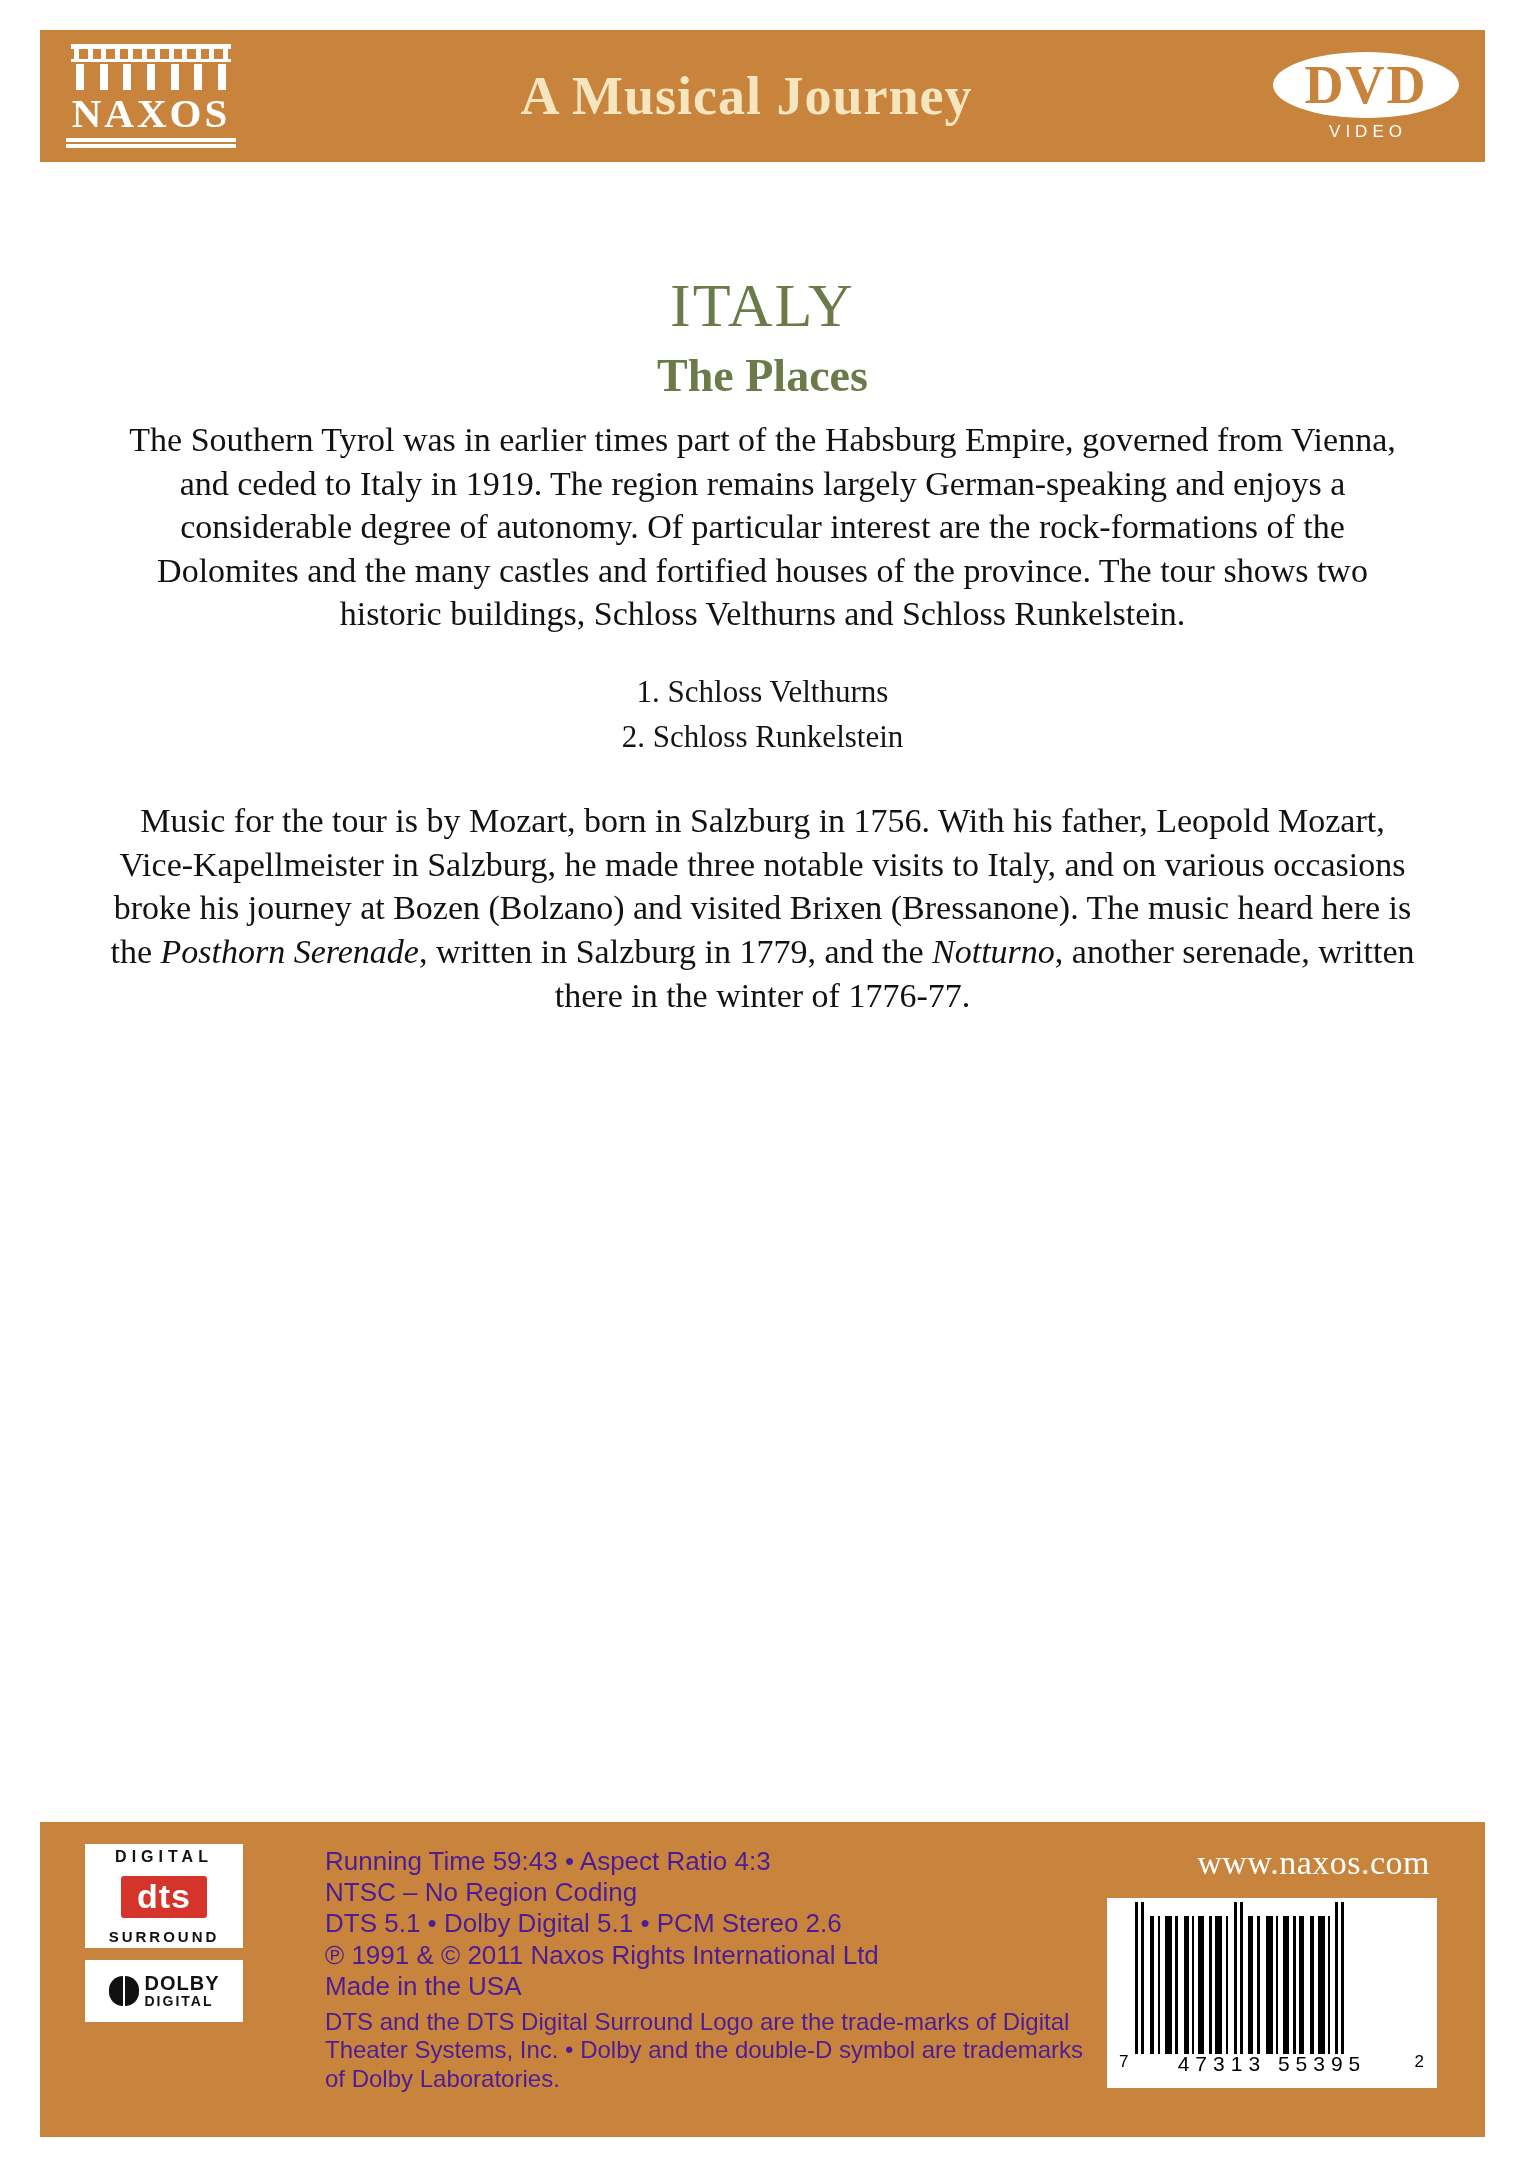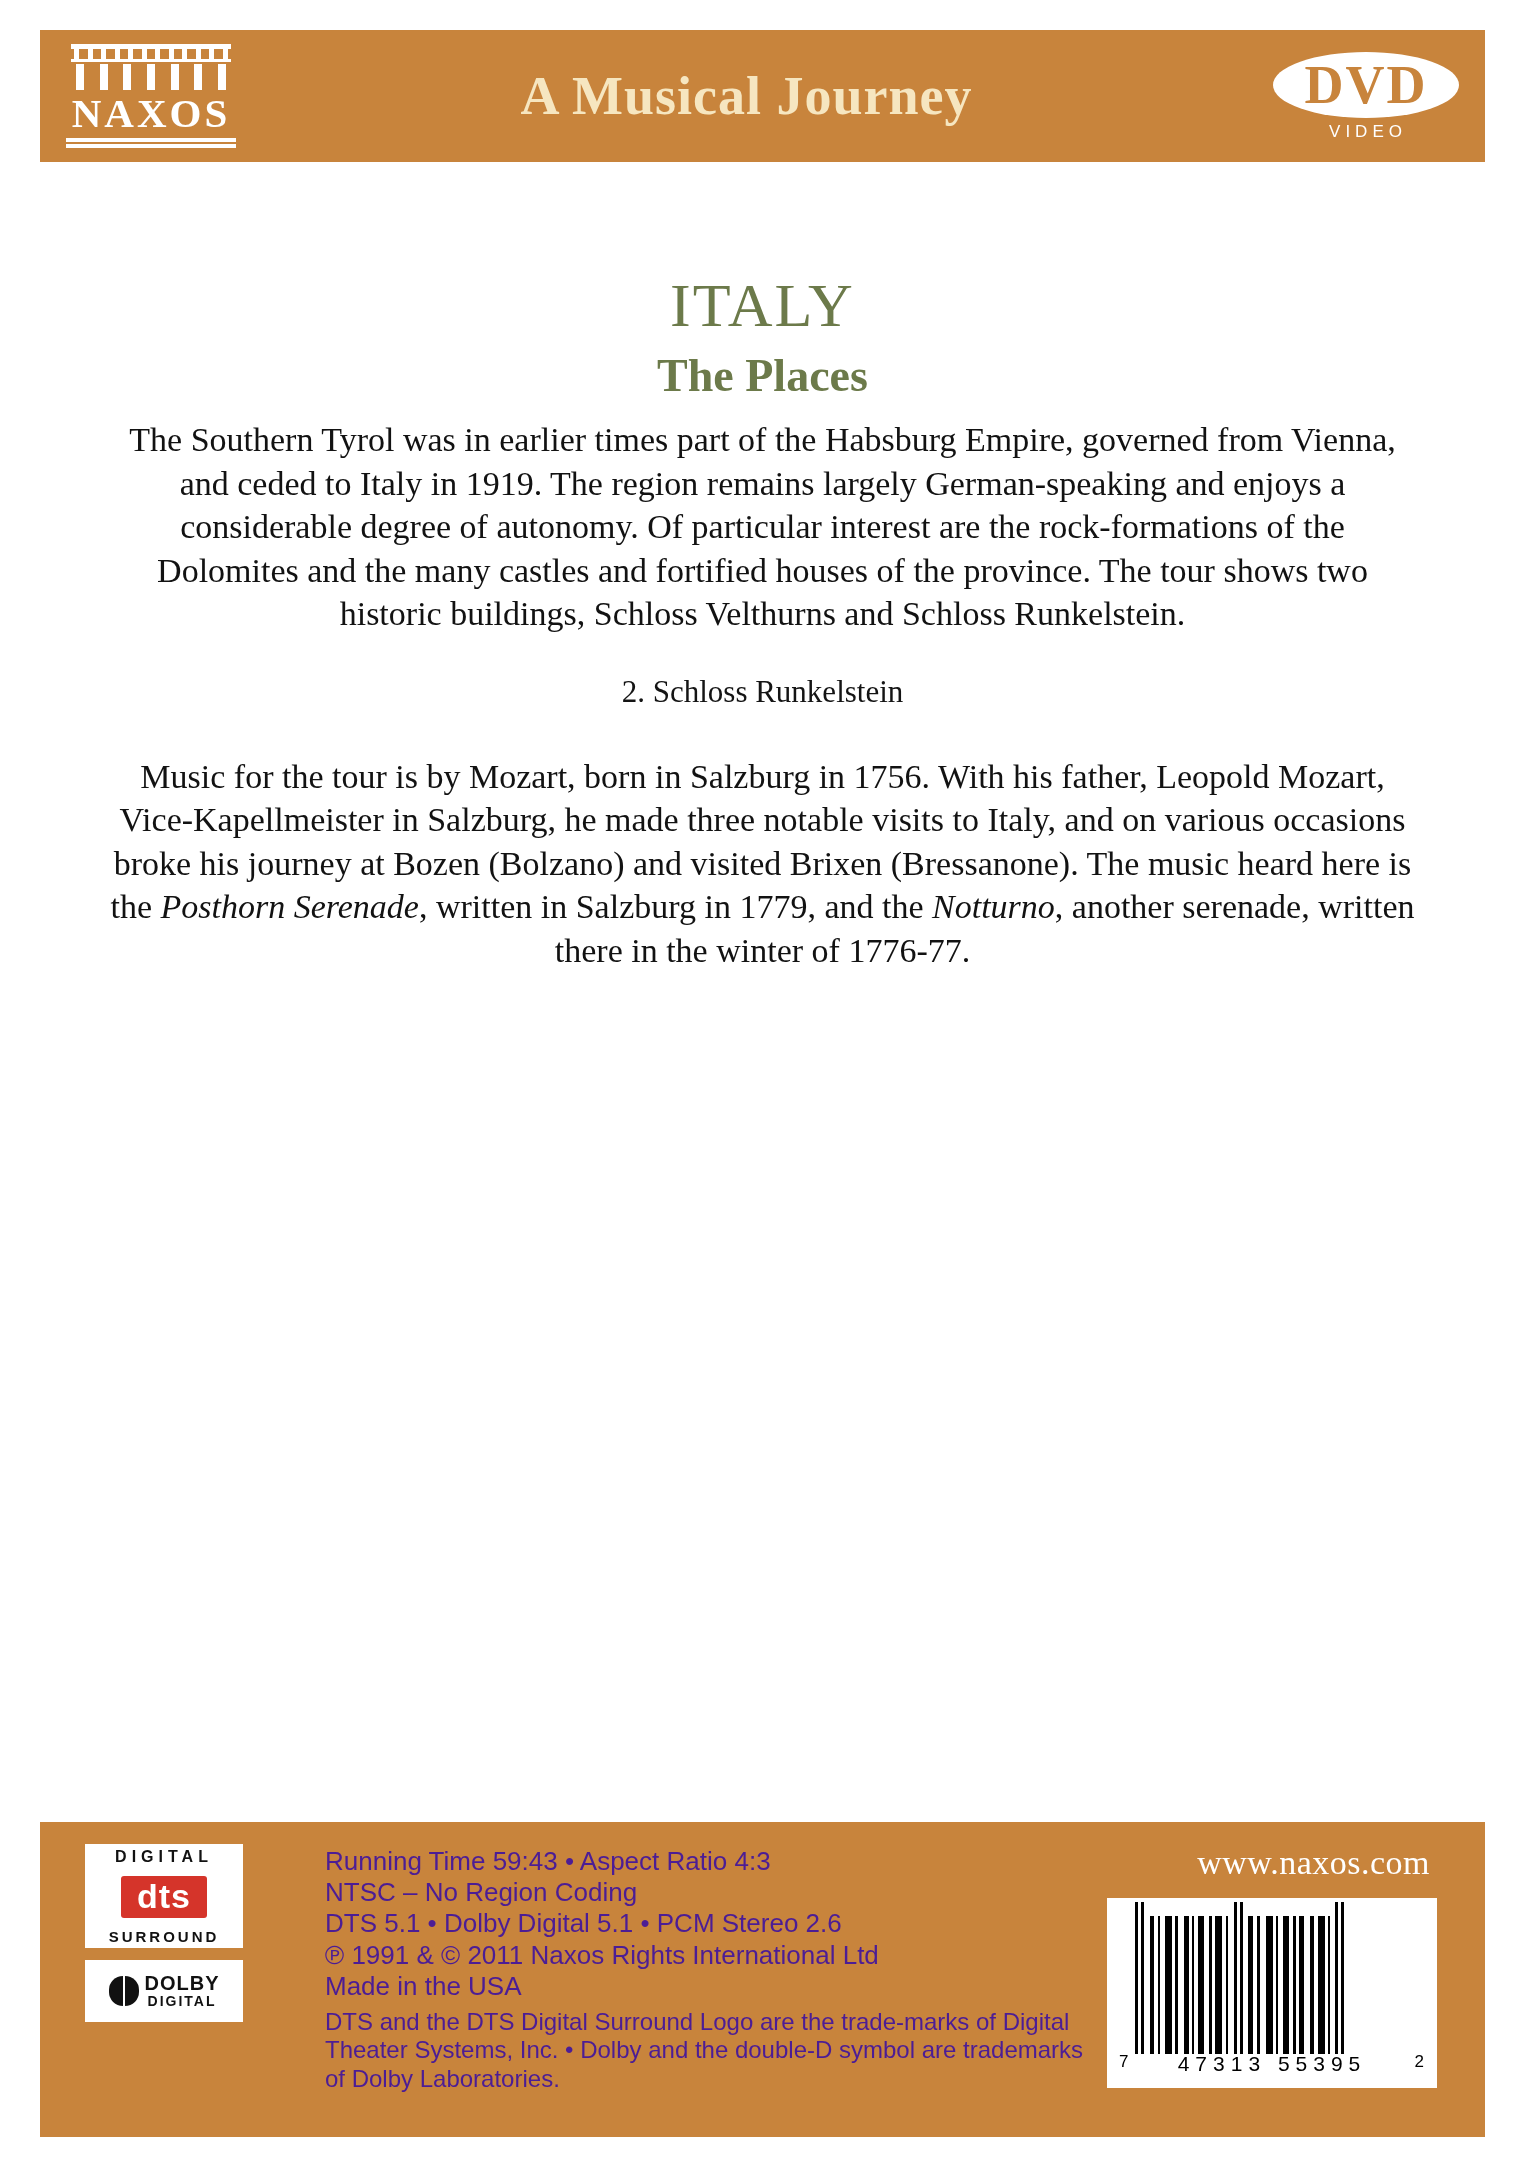--- a/index.html
+++ b/index.html
@@ -242,21 +242,21 @@
     display: block;
     width: 14px;
     height: 30px;
     background: #111;
     border-radius: 14px 0 0 14px;
   }
   .dolby-dd i.r {
     border-radius: 0 14px 14px 0;
   }
   .dolby-text {
-    text-align: center;
+    text-align: left;
     line-height: 1.05;
     font-family: "Liberation Sans", sans-serif;
     color: #111;
   }
   .dolby-text .a {
     font-size: 20px;
     font-weight: bold;
     letter-spacing: 1px;
   }
   .dolby-text .b {
@@ -367,20 +367,21 @@
       <div class="dvd-video">VIDEO</div>
     </div>
   </div>
 
   <div class="content">
     <div class="title-main">ITALY</div>
     <div class="section-heading">The Places</div>
     <div class="para">The Southern Tyrol was in earlier times part of the Habsburg Empire, governed from Vienna, and ceded to Italy in 1919.  The region remains largely German-speaking and enjoys a considerable degree of autonomy. Of particular interest are the rock-formations of the Dolomites and the many castles and fortified houses of the province. The tour shows two historic buildings, Schloss Velthurns and Schloss Runkelstein.</div>
 
     <div class="track-list">
+      <div>1. Schloss Velthurns</div>
       <div>2. Schloss Runkelstein</div>
     </div>
 
     <div class="para"><span>Music for the tour is by Mozart, born in Salzburg in 1756.  With his father, Leopold Mozart, Vice-Kapellmeister in Salzburg, he made three notable visits to Italy, and on various occasions broke his journey at Bozen (Bolzano) and visited Brixen (Bressanone). The music heard here is the </span><span class="ital">Posthorn Serenade</span><span>, written in Salzburg in 1779,  and the </span><span class="ital">Notturno</span><span>, another serenade, written there in the winter of 1776-77.</span></div>
   </div>
 
   <div class="footer">
 
     <div class="logos-col">
       <div class="dts-box">

